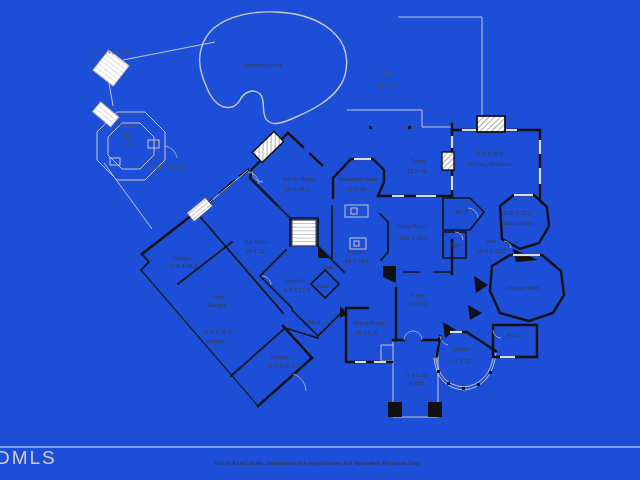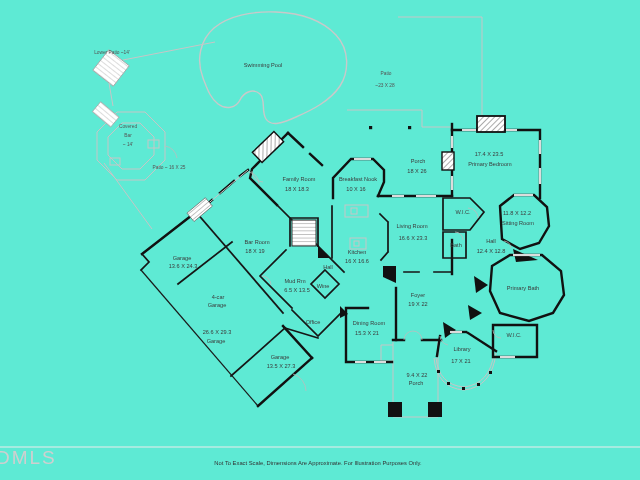--- a/index.html
+++ b/index.html
@@ -1,16 +1,16 @@
 <!DOCTYPE html>
 <html><head>
 <meta charset="utf-8">
 <style>
   html,body{margin:0;padding:0;background:#fff;}
-  #stage{position:relative;width:640px;height:480px;background:#5eead4;overflow:hidden;
+  #stage{position:relative;width:640px;height:480px;background:#1d4ed8;overflow:hidden;
          font-family:"Liberation Sans", sans-serif;}
   svg{display:block}
   text{font-family:"Liberation Sans", sans-serif; fill:#3c3c3c;}
   .lbl{font-size:5.6px; text-anchor:middle;}
   .lbl-sm{font-size:4.8px; text-anchor:middle; fill:#555;}
   .wx{stroke:#111;stroke-width:2.4;fill:none;stroke-linecap:square;}
   .wi{stroke:#161616;stroke-width:1.7;fill:none;stroke-linecap:square;}
   .wt{stroke:#1a1a1a;stroke-width:1.2;fill:none;}
   .gy{stroke:#c6c6c6;stroke-width:1;fill:none;}
   .gy2{stroke:#c9c9c9;stroke-width:1.4;fill:none;}

